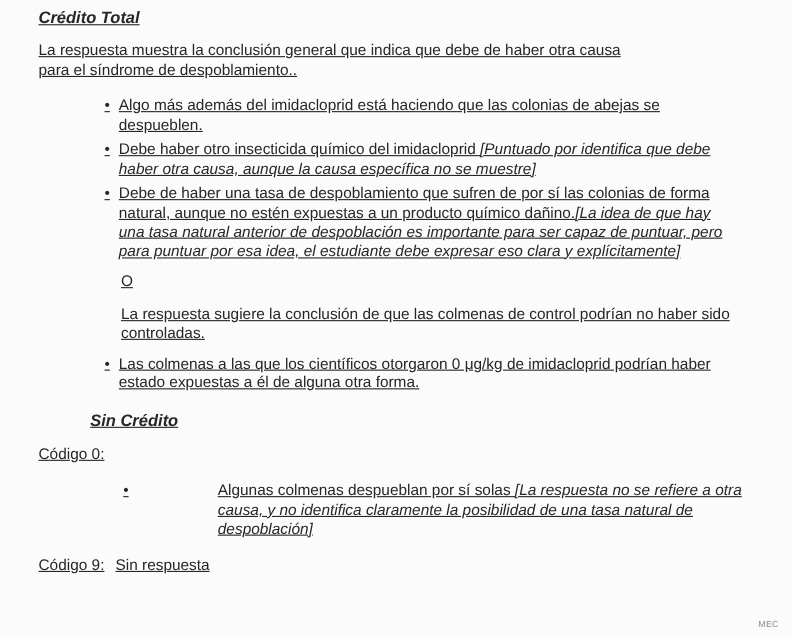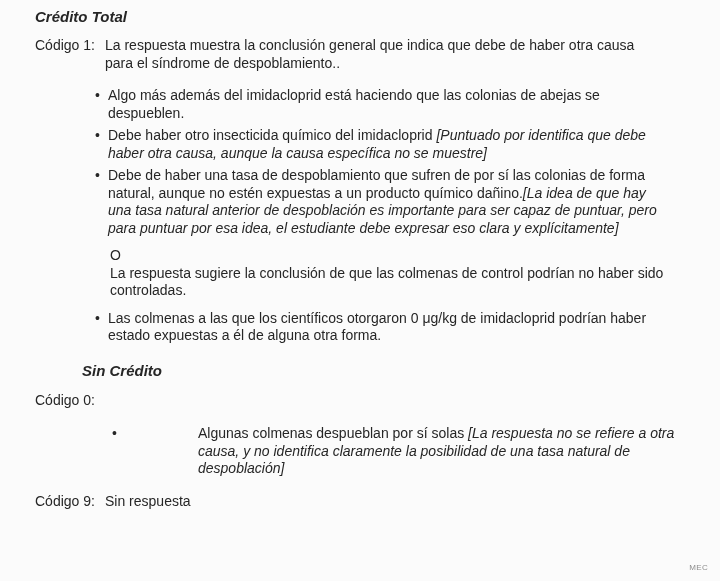--- a/index.html
+++ b/index.html
@@ -11,40 +11,41 @@
     overflow: hidden;
   }
   .page {
     position: relative;
     width: 720px;
     height: 581px;
     padding: 8px 40px 0 35px;
     background: #fbfbfb;
     font-size: 14px;
     line-height: 17.5px;
+    text-decoration: underline;
   }
   .heading {
     font-size: 15px;
     font-weight: bold;
     font-style: italic;
     line-height: 17px;
     margin-bottom: 12px;
   }
   .code-row { display: flex; }
   .code-label { flex: 0 0 70px; white-space: nowrap; }
   .code-text { max-width: 560px; }
   .bullets { list-style: none; margin-left: 60px; margin-top: 15px; }
   .bullet { display: flex; margin-bottom: 5px; }
   .bullet .marker { flex: 0 0 13px; }
   .bullet .btext { max-width: 560px; }
   .bullets.deep { margin-left: 77px; margin-top: 16px; }
   .bullets.deep .marker { flex: 0 0 38px; }
   .bullets.deep .btext { max-width: 510px; margin-left: 48px; }
   .or-sep { margin-left: 75px; margin-top: 10px; }
-  .alt-para { margin-left: 75px; max-width: 558px; }
+  .alt-para { margin-left: 75px; margin-top: 12px; max-width: 558px; }
   .mt-para { margin-top: 10px; }
   .heading.second { margin-top: 17px; margin-bottom: 13px; margin-left: 47px; }
   .code-row.mt { margin-top: 15px; }
   em { font-style: italic; }
   .footer-mark {
     position: absolute;
     right: 12px;
     bottom: 9px;
     font-size: 8px;
     line-height: 9px;
@@ -53,21 +54,20 @@
   }
 </style>
 </head>
 <body>
 
 <div class="page">
 
   <div class="heading">Crédito Total</div>
 
   <div class="code-row">
-    <span class="code-label">Código 1:</span>
     <div class="code-text">La respuesta muestra la conclusión general que indica que debe de haber otra causa para el síndrome de despoblamiento..</div>
   </div>
 
   <ul class="bullets">
     <li class="bullet">
       <span class="marker">•</span>
       <div class="btext"><span>Algo más además del imidacloprid está haciendo que las colonias de abejas se despueblen.</span><em></em></div>
     </li>
     <li class="bullet">
       <span class="marker">•</span>

